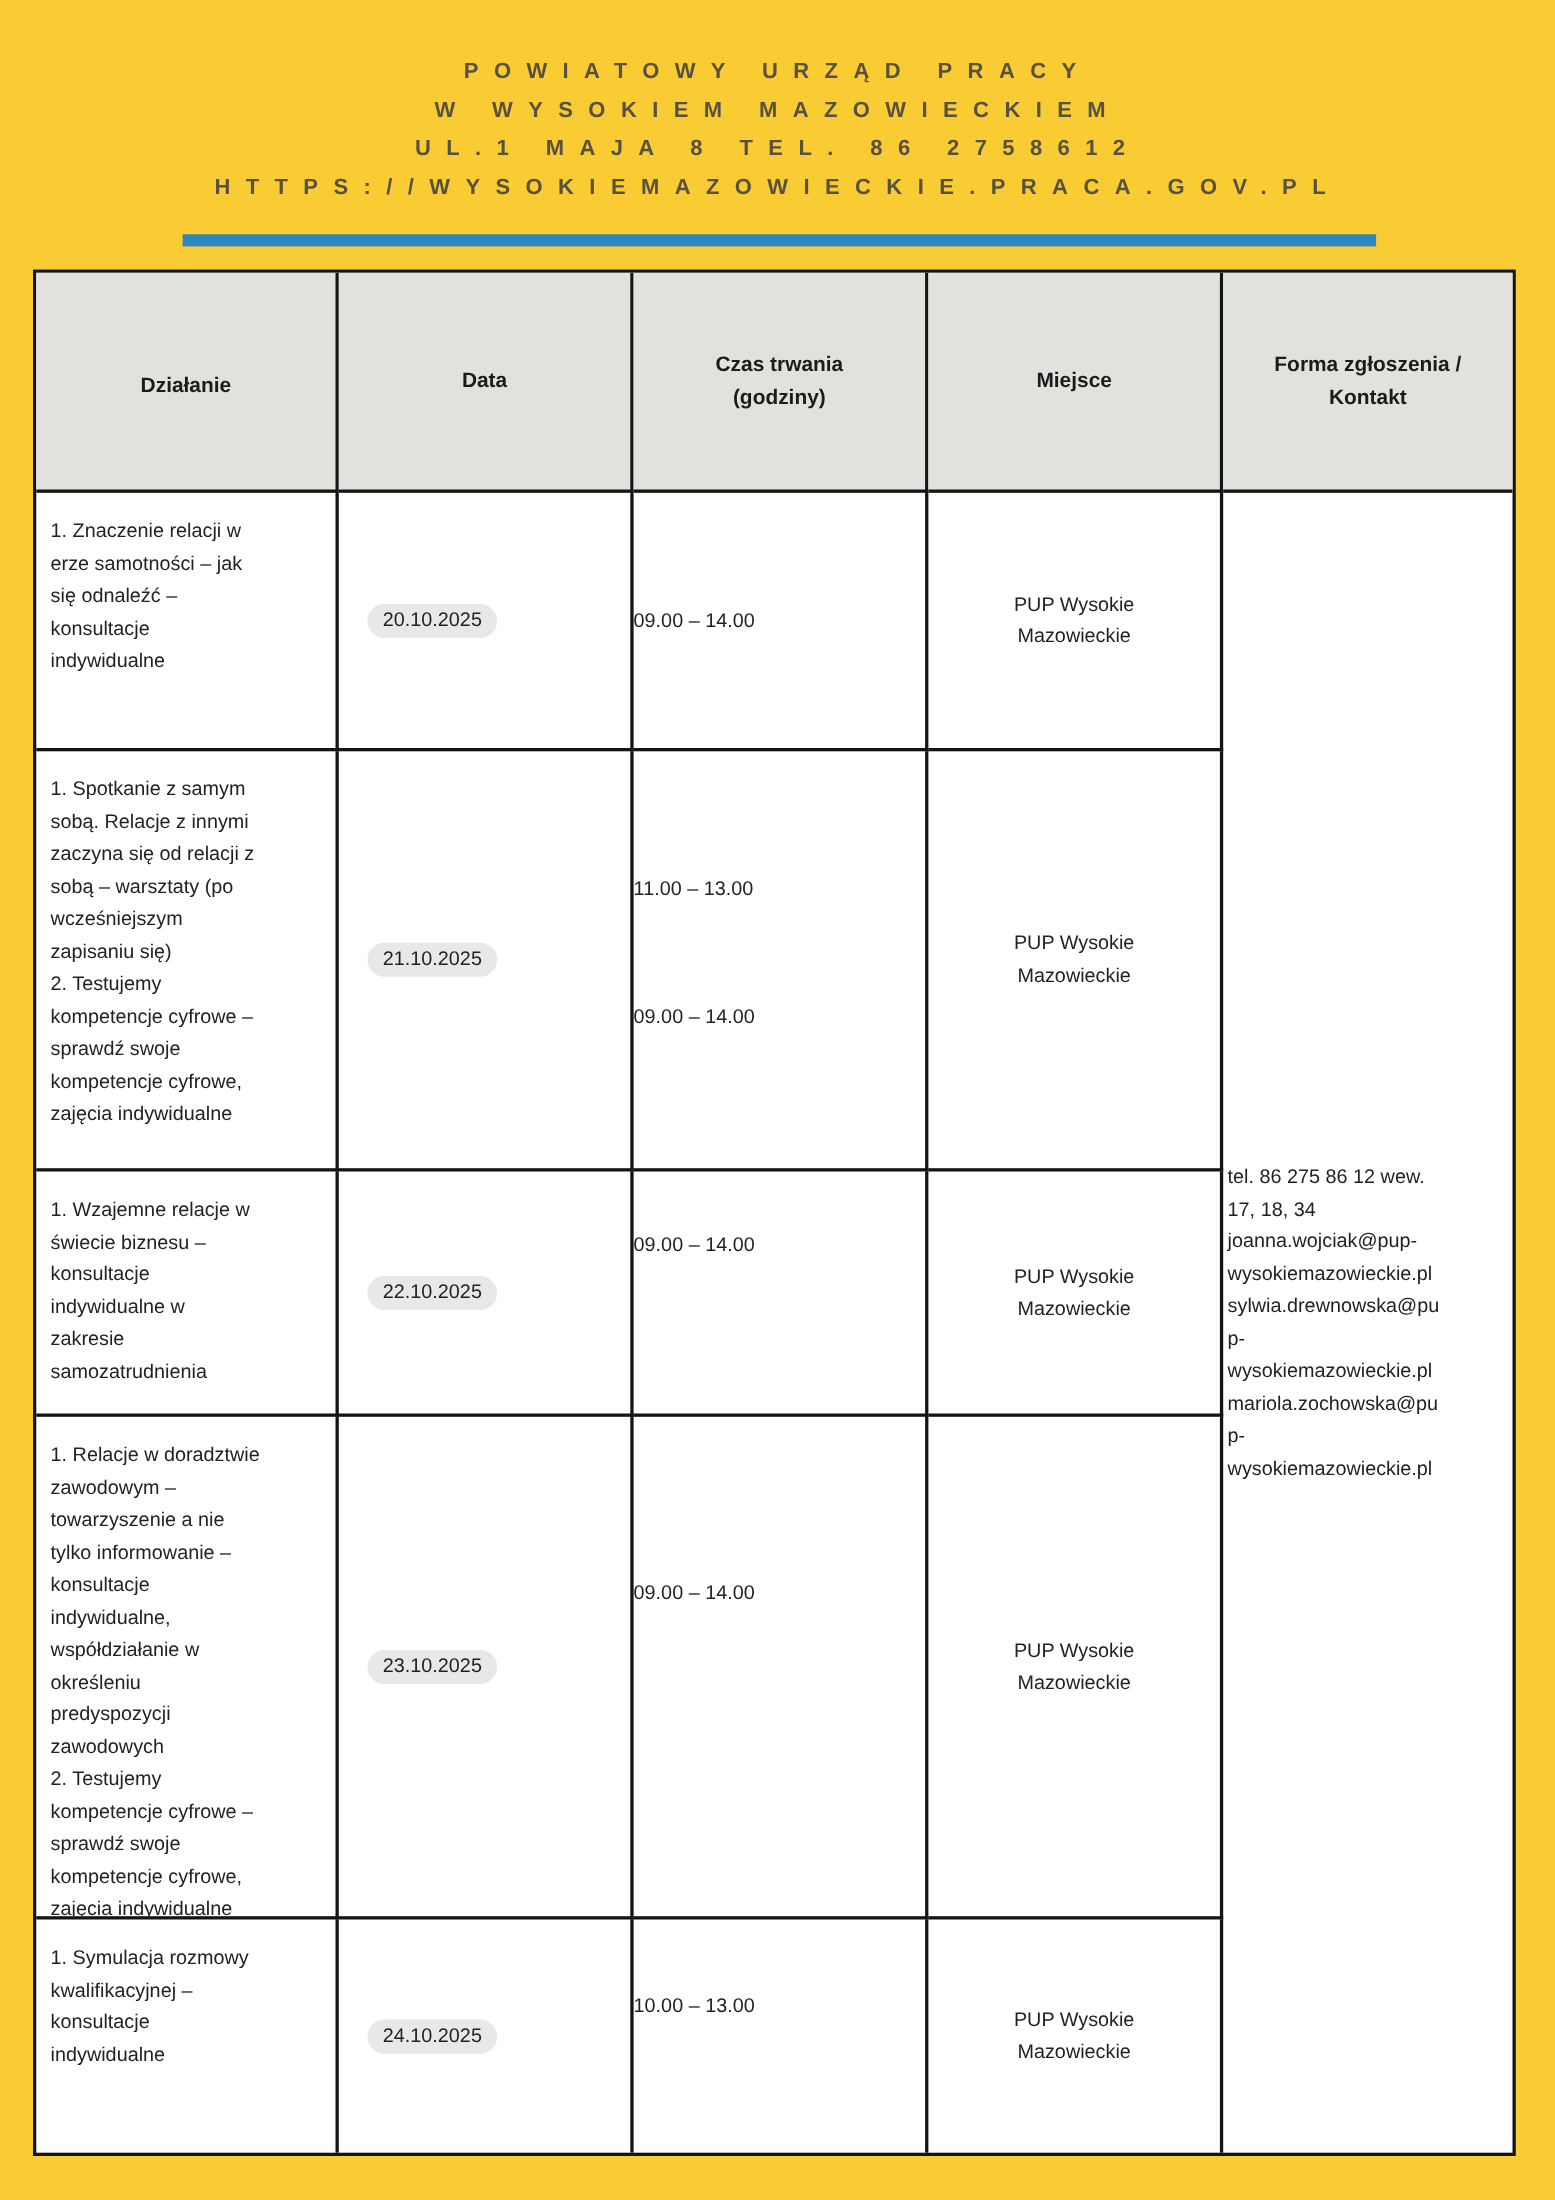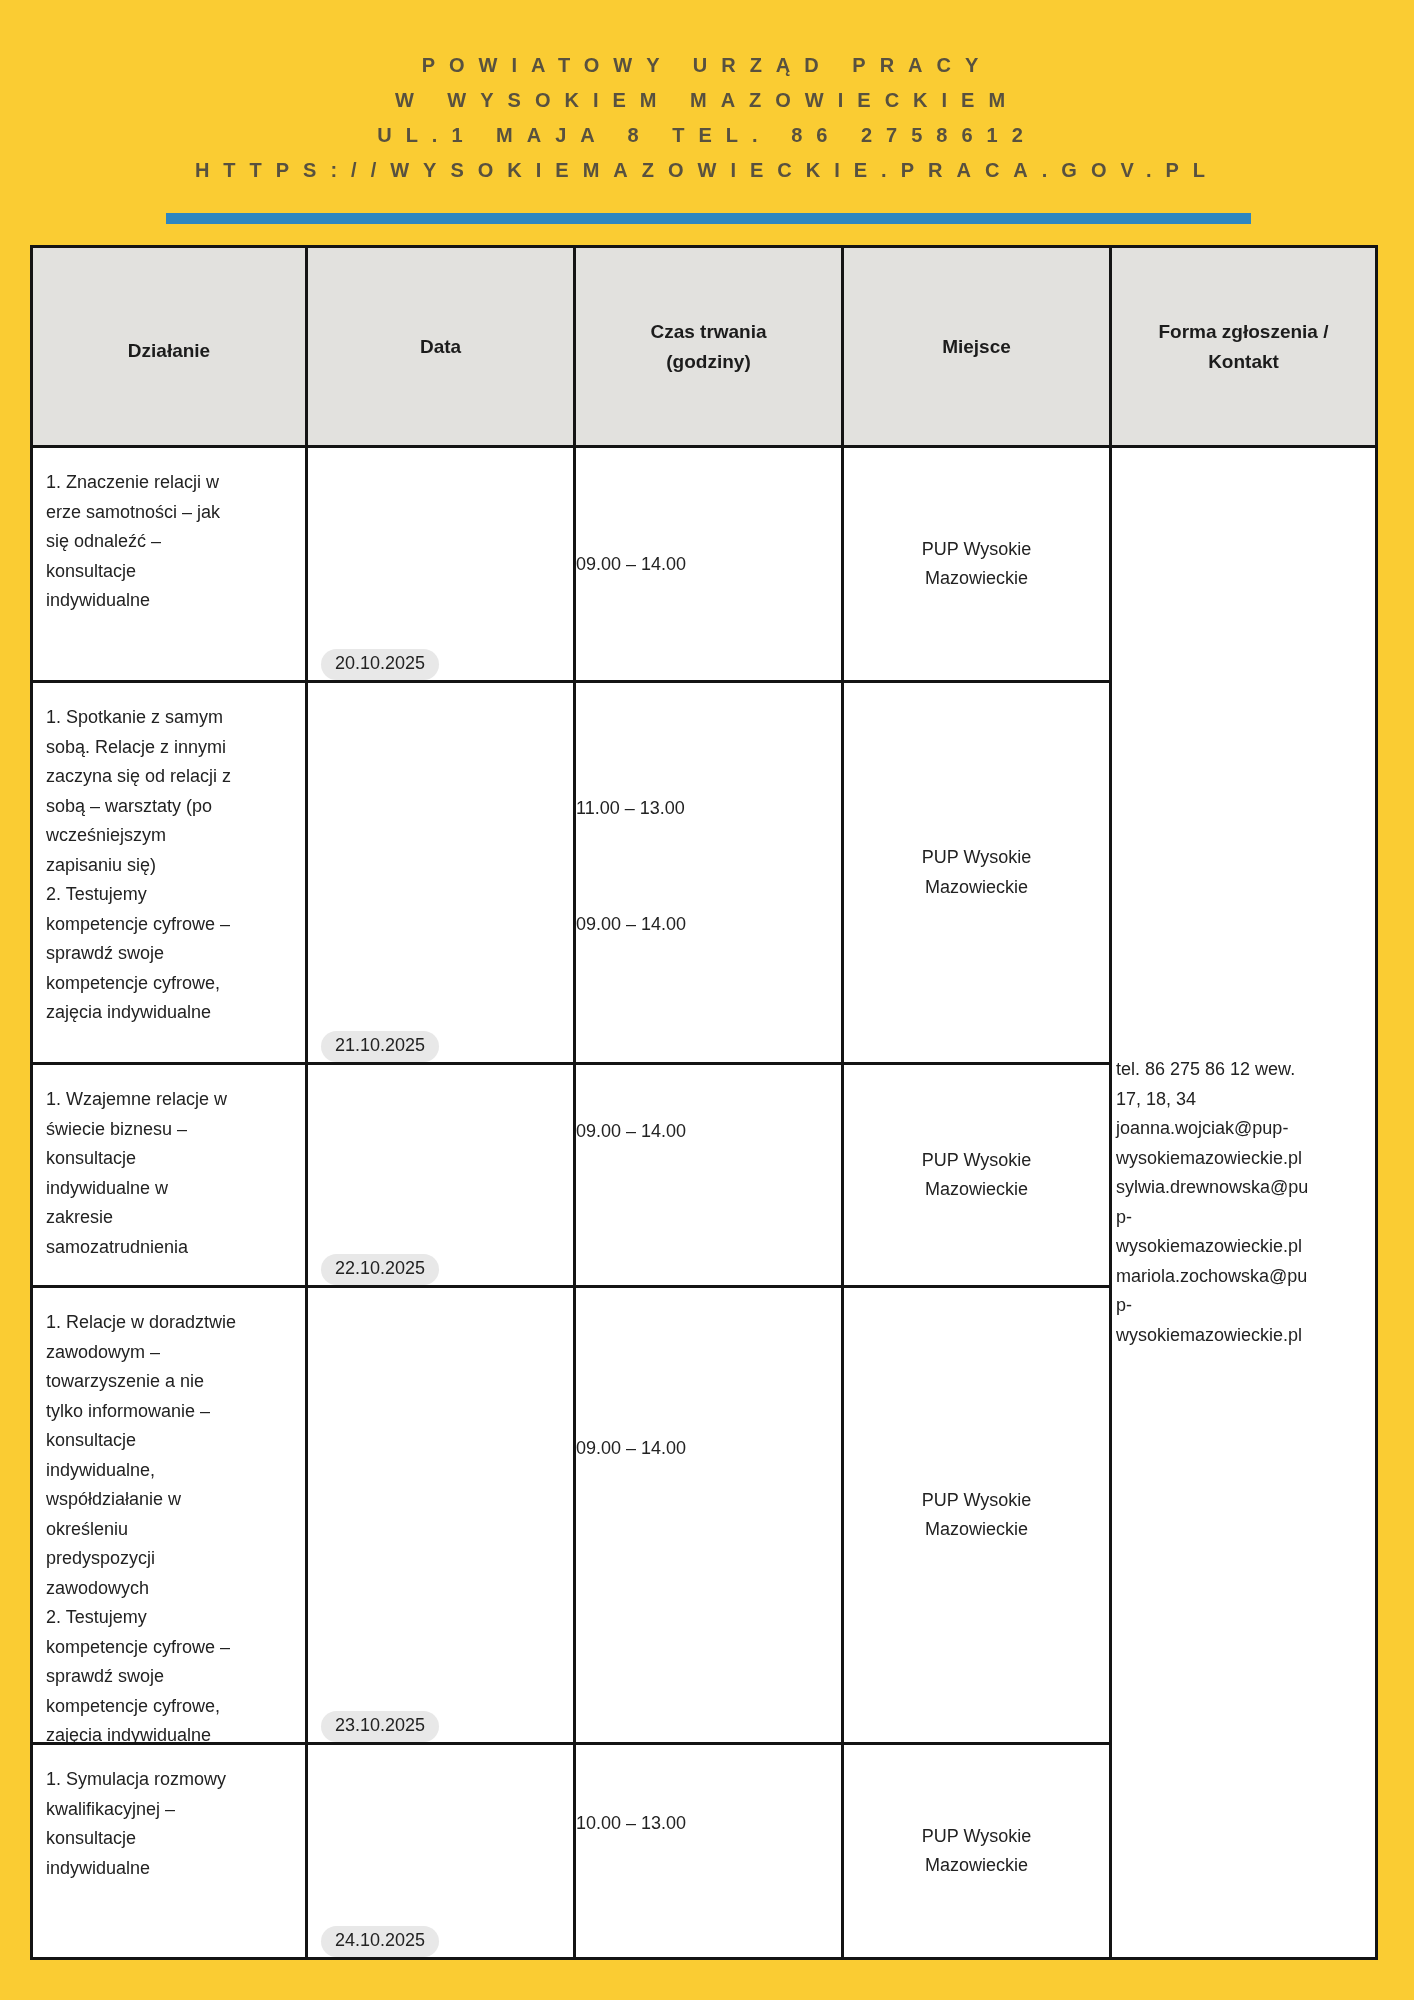--- a/index.html
+++ b/index.html
@@ -42,21 +42,21 @@
     background:#E2E1DE; font-weight:700; font-size:19px;
     display:flex; align-items:center; justify-content:center;
     text-align:center; white-space:pre-line; line-height:30px;
     color:#1c1c1c;
   }
   .th-0 { padding-top:8px; box-sizing:border-box; }
   .act {
     padding:20px 8px 20px 13px;
     white-space:pre-line; line-height:29.5px;
   }
-  .date { display:flex; align-items:flex-end; padding-left:13px; }
+  .date { display:flex; align-items:center; padding-left:26px; }
   .pill {
     background:#E8E8E8; border-radius:17px;
     padding:4px 14px 6px; display:inline-block;
   }
   .time { padding-left:0; line-height:28px; box-sizing:border-box; }
   .time-0 { display:flex; align-items:center; }
   .time-1 { display:flex; flex-direction:column; justify-content:flex-start; padding-top:111px; row-gap:88px; }
   .time-2 { padding-top:52px; }
   .time-3 { padding-top:146px; }
   .time-4 { padding-top:64px; }

